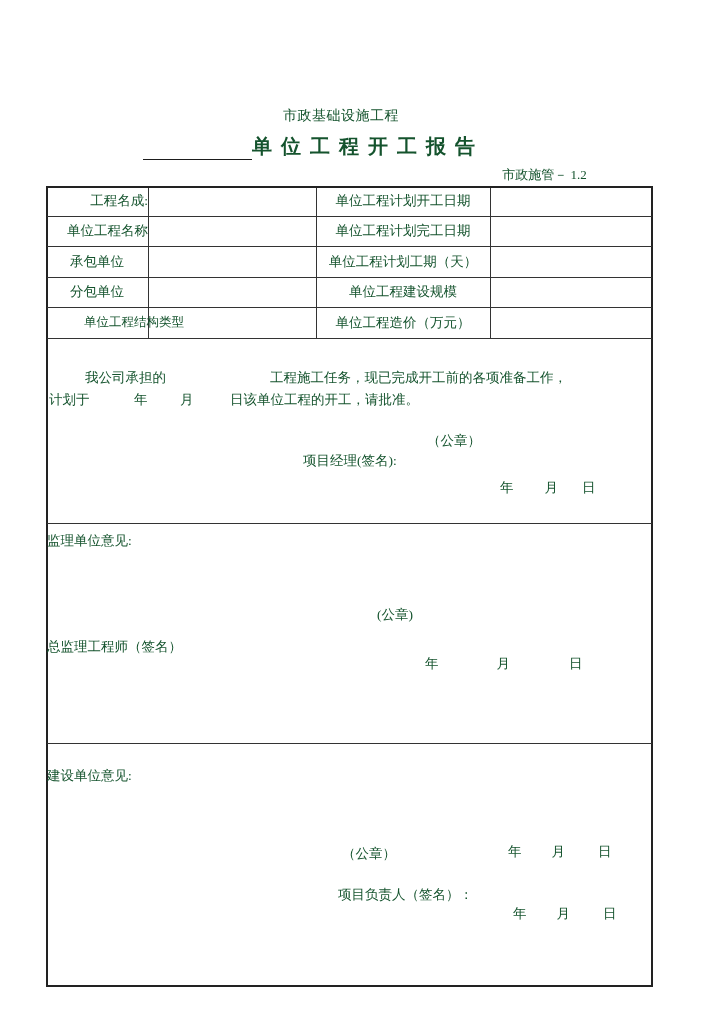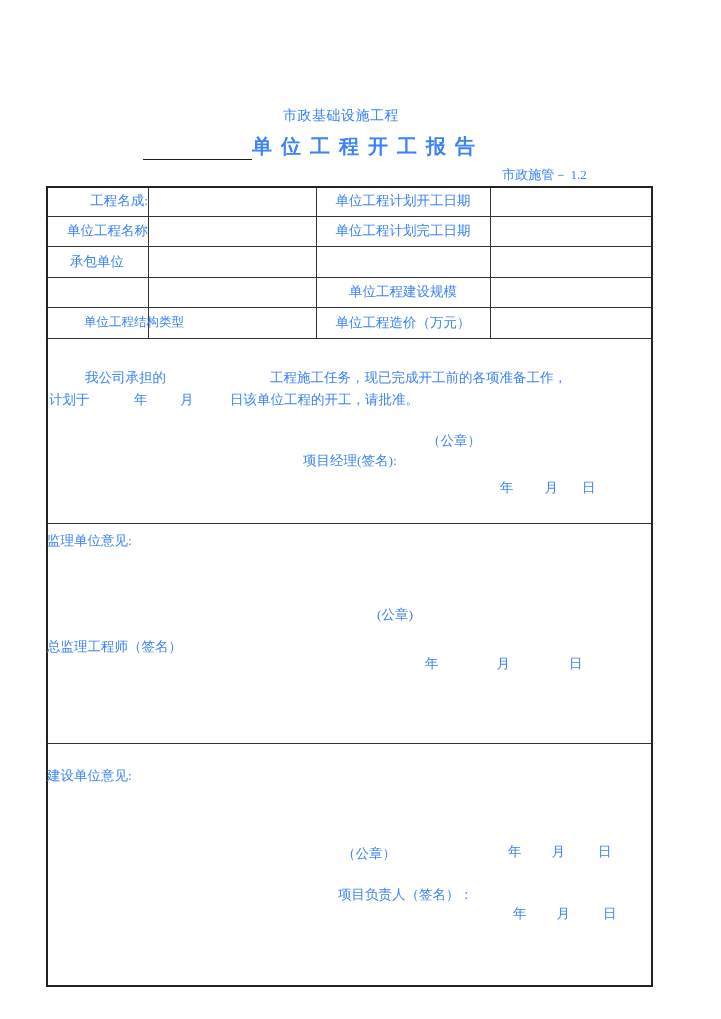--- a/index.html
+++ b/index.html
@@ -1,21 +1,21 @@
 <!DOCTYPE html>
 <html><head>
 <meta charset="utf-8">
 <style>
   html,body{margin:0;padding:0;background:#fff;}
   .page{
     position:relative;
     width:721px;height:1019px;
     background:#ffffff;
     font-family:"Liberation Serif","DejaVu Serif",serif;
-    color:#3b82f6;
+    color:#14532d;
     overflow:hidden;
   }
   .abs{position:absolute;white-space:nowrap;}
   .doc-type{left:283px;top:107px;font-size:14px;letter-spacing:0.5px;}
   .title-underline{left:143px;top:140px;width:109px;height:19px;border-bottom:1.5px solid #1d1d1d;}
   .doc-title{left:252px;top:133px;font-size:20px;font-weight:bold;letter-spacing:2px;}
   .form-code{left:440px;top:166px;width:213px;text-align:center;font-size:13px;padding-right:4px;box-sizing:border-box;}
 
   .table-frame{left:46px;top:186px;width:607px;height:801px;border:2px solid #222;box-sizing:border-box;}
   .hline{left:47px;width:605px;height:1px;background:#333;}
@@ -58,22 +58,24 @@
   <div class="abs cell-label col3" style="top:186px;">单位工程计划开工日期</div>
   <div class="abs cell-value" style="left:492px;top:188px;width:159px;height:27px;"></div>
 
   <div class="abs cell-label col1 align-left" style="top:216px;padding-left:2px;">单位工程名称</div>
   <div class="abs cell-value" style="left:150px;top:218px;width:164px;height:27px;"></div>
   <div class="abs cell-label col3" style="top:216px;">单位工程计划完工日期</div>
   <div class="abs cell-value" style="left:492px;top:218px;width:159px;height:27px;"></div>
 
   <div class="abs cell-label col1 align-center" style="top:246px;height:31px;line-height:31px;">承包单位</div>
   <div class="abs cell-value" style="left:150px;top:248px;width:164px;height:27px;"></div>
+  <div class="abs cell-label col3" style="top:246px;height:31px;line-height:31px;">单位工程计划工期（天）</div>
   <div class="abs cell-value" style="left:492px;top:248px;width:159px;height:28px;"></div>
 
+  <div class="abs cell-label col1 align-center" style="top:277px;">分包单位</div>
   <div class="abs cell-value" style="left:150px;top:279px;width:164px;height:27px;"></div>
   <div class="abs cell-label col3" style="top:277px;">单位工程建设规模</div>
   <div class="abs cell-value" style="left:492px;top:279px;width:159px;height:27px;"></div>
 
   <div class="abs cell-label col1 align-left" style="top:307px;height:31px;line-height:31px;padding-left:1px;font-size:12.5px;margin-left:36px;">单位工程结构类型</div>
   <div class="abs cell-value" style="left:150px;top:309px;width:164px;height:27px;"></div>
   <div class="abs cell-label col3" style="top:307px;height:31px;line-height:31px;">单位工程造价（万元）</div>
   <div class="abs cell-value" style="left:492px;top:309px;width:159px;height:27px;"></div>
 
   <div class="abs body-text" style="left:85px;top:369px;">我公司承担的</div>

